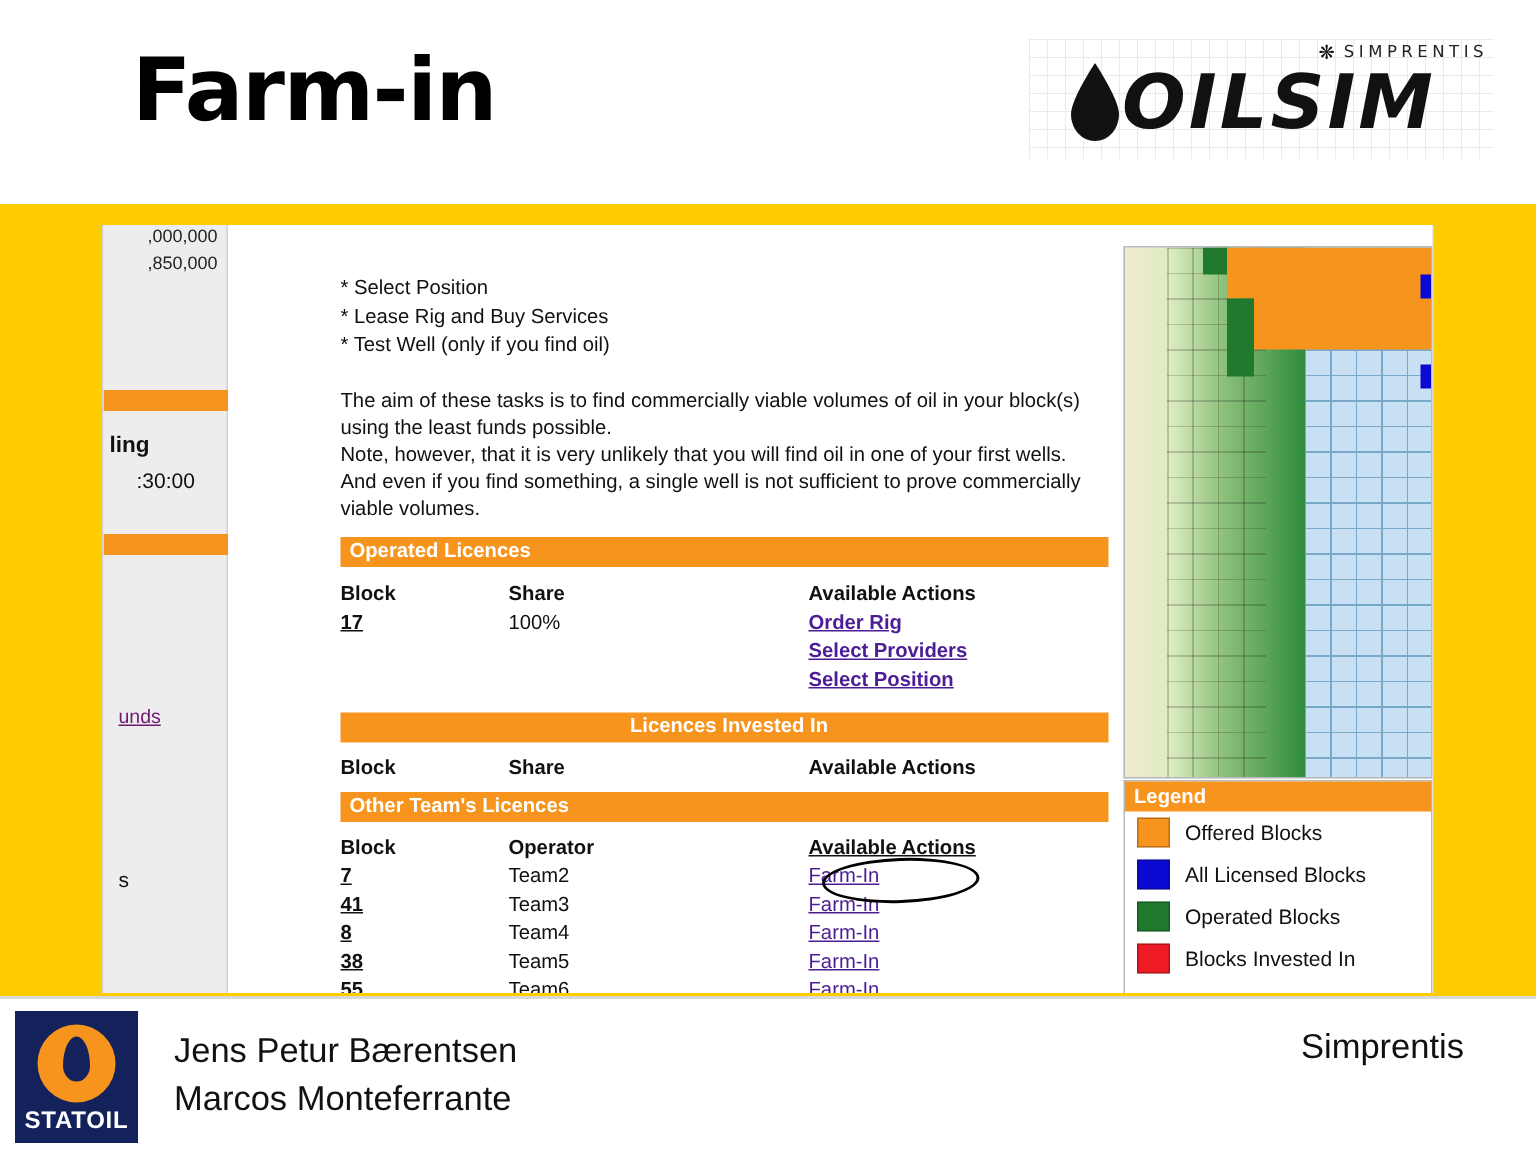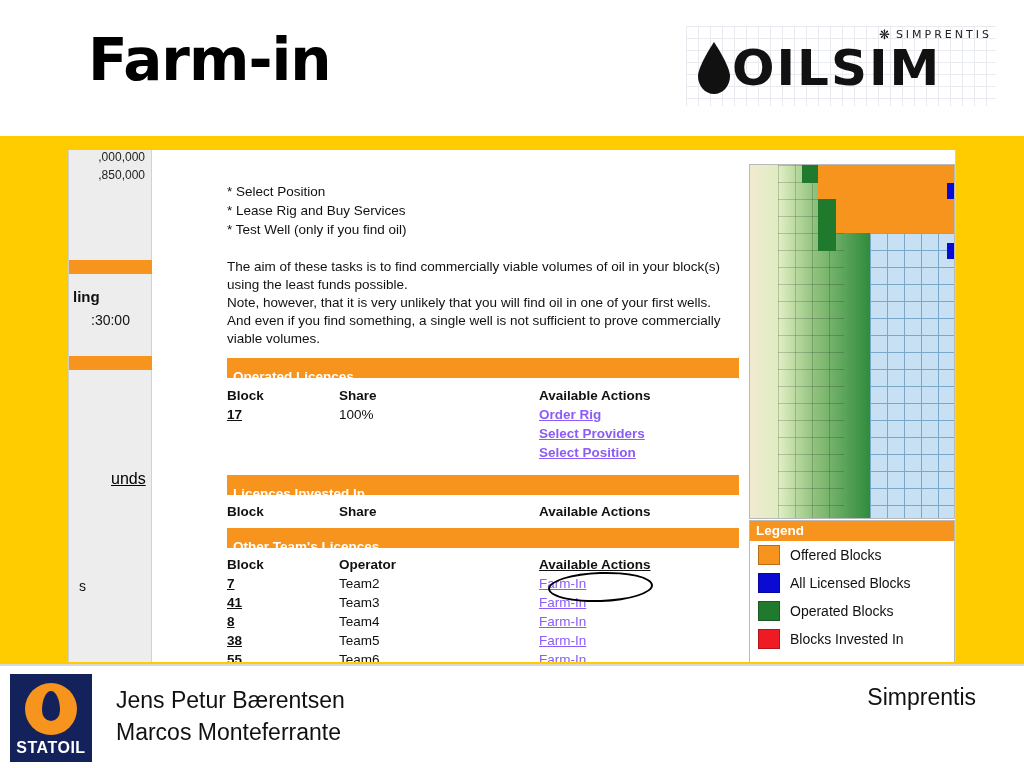--- a/index.html
+++ b/index.html
@@ -58,23 +58,24 @@
     font-size: 13px; color: #111; line-height: 1;
   }
   .simprentis-mark .txt {
     font-size: 11px;
     letter-spacing: 3px;
     color: #222;
     font-family: "DejaVu Sans", sans-serif;
   }
   .oilsim-row {
     position: absolute;
-    left: 8px; top: 14px;
+    left: 24px; top: 14px;
     display: flex;
     align-items: flex-start;
+    font-style: italic;
   }
   .drop {
     width: 40px; height: 56px;
     position: relative;
   }
   .drop svg { display: block; }
   .oilsim-text {
     font-size: 50px;
     font-weight: bold;
     letter-spacing: 2px;
@@ -141,23 +142,22 @@
   }
   .rail .orangebar2 {
     position: absolute;
     left: 0; top: 206px;
     width: 83px; height: 14px;
     background: #F7941D;
   }
   .rail .funds {
     position: absolute;
     left: 10px; top: 320px;
-    font-size: 16px; color: #000000;
+    font-size: 13px; color: #701a75;
     text-decoration: underline;
-    margin-left: 32px;
   }
   .rail .side {
     position: absolute;
     left: 10px; top: 428px;
     font-size: 14px; color: #111;
   }
 
   
   .main {
     position: absolute;
@@ -182,44 +182,44 @@
     line-height: 18px;
   }
   .section-bar {
     position: absolute;
     left: 74px;
     width: 512px; height: 20px;
     background: #F7941D;
     color: #ffffff;
     font-size: 13.5px;
     font-weight: bold;
-    padding: 11px 0 0 6px;
+    padding: 1px 0 0 6px;
   }
   .sb1 { top: 208px; }
-  .sb2 { top: 325px; }
+  .sb2 { top: 325px; text-align: center; }
   .sb3 { top: 378px; }
 
   .tbl {
     position: absolute;
     left: 74px;
     width: 512px;
     font-size: 13.5px;
     color: #111;
   }
   .t1 { top: 236px; }
   .t2 { top: 352px; }
   .t3 { top: 405px; }
   .row { display: flex; line-height: 19px; }
   .row.head { font-weight: bold; }
   .c-block { width: 112px; }
   .c-share { width: 200px; }
   .c-actions { width: 200px; }
   .c-op { width: 200px; }
   .ul { text-decoration: underline; font-weight: bold; }
-  .link { text-decoration: underline; color: #8b5cf6; cursor: pointer; }
+  .link { text-decoration: underline; color: #4c1d95; cursor: pointer; }
   .stack .link { display: block; font-weight: bold; }
 
   
   .ellipse {
     position: absolute;
     left: 395px; top: 422px;
     width: 105px; height: 30px;
     border: 2.5px solid #000;
     border-radius: 50%;
     transform: rotate(-2deg);

